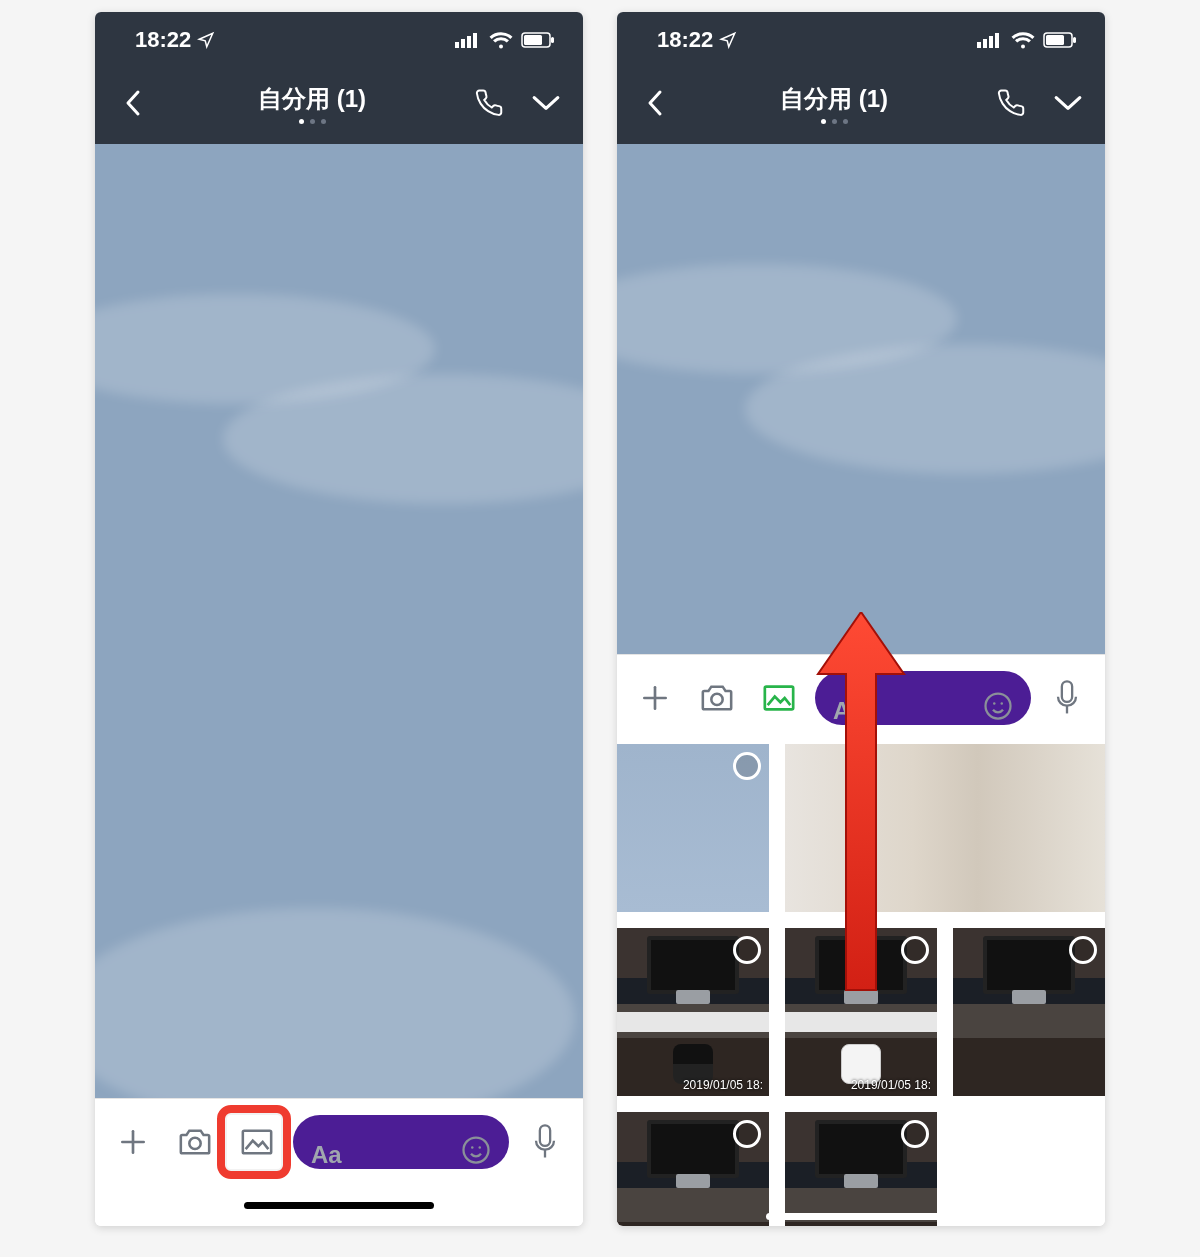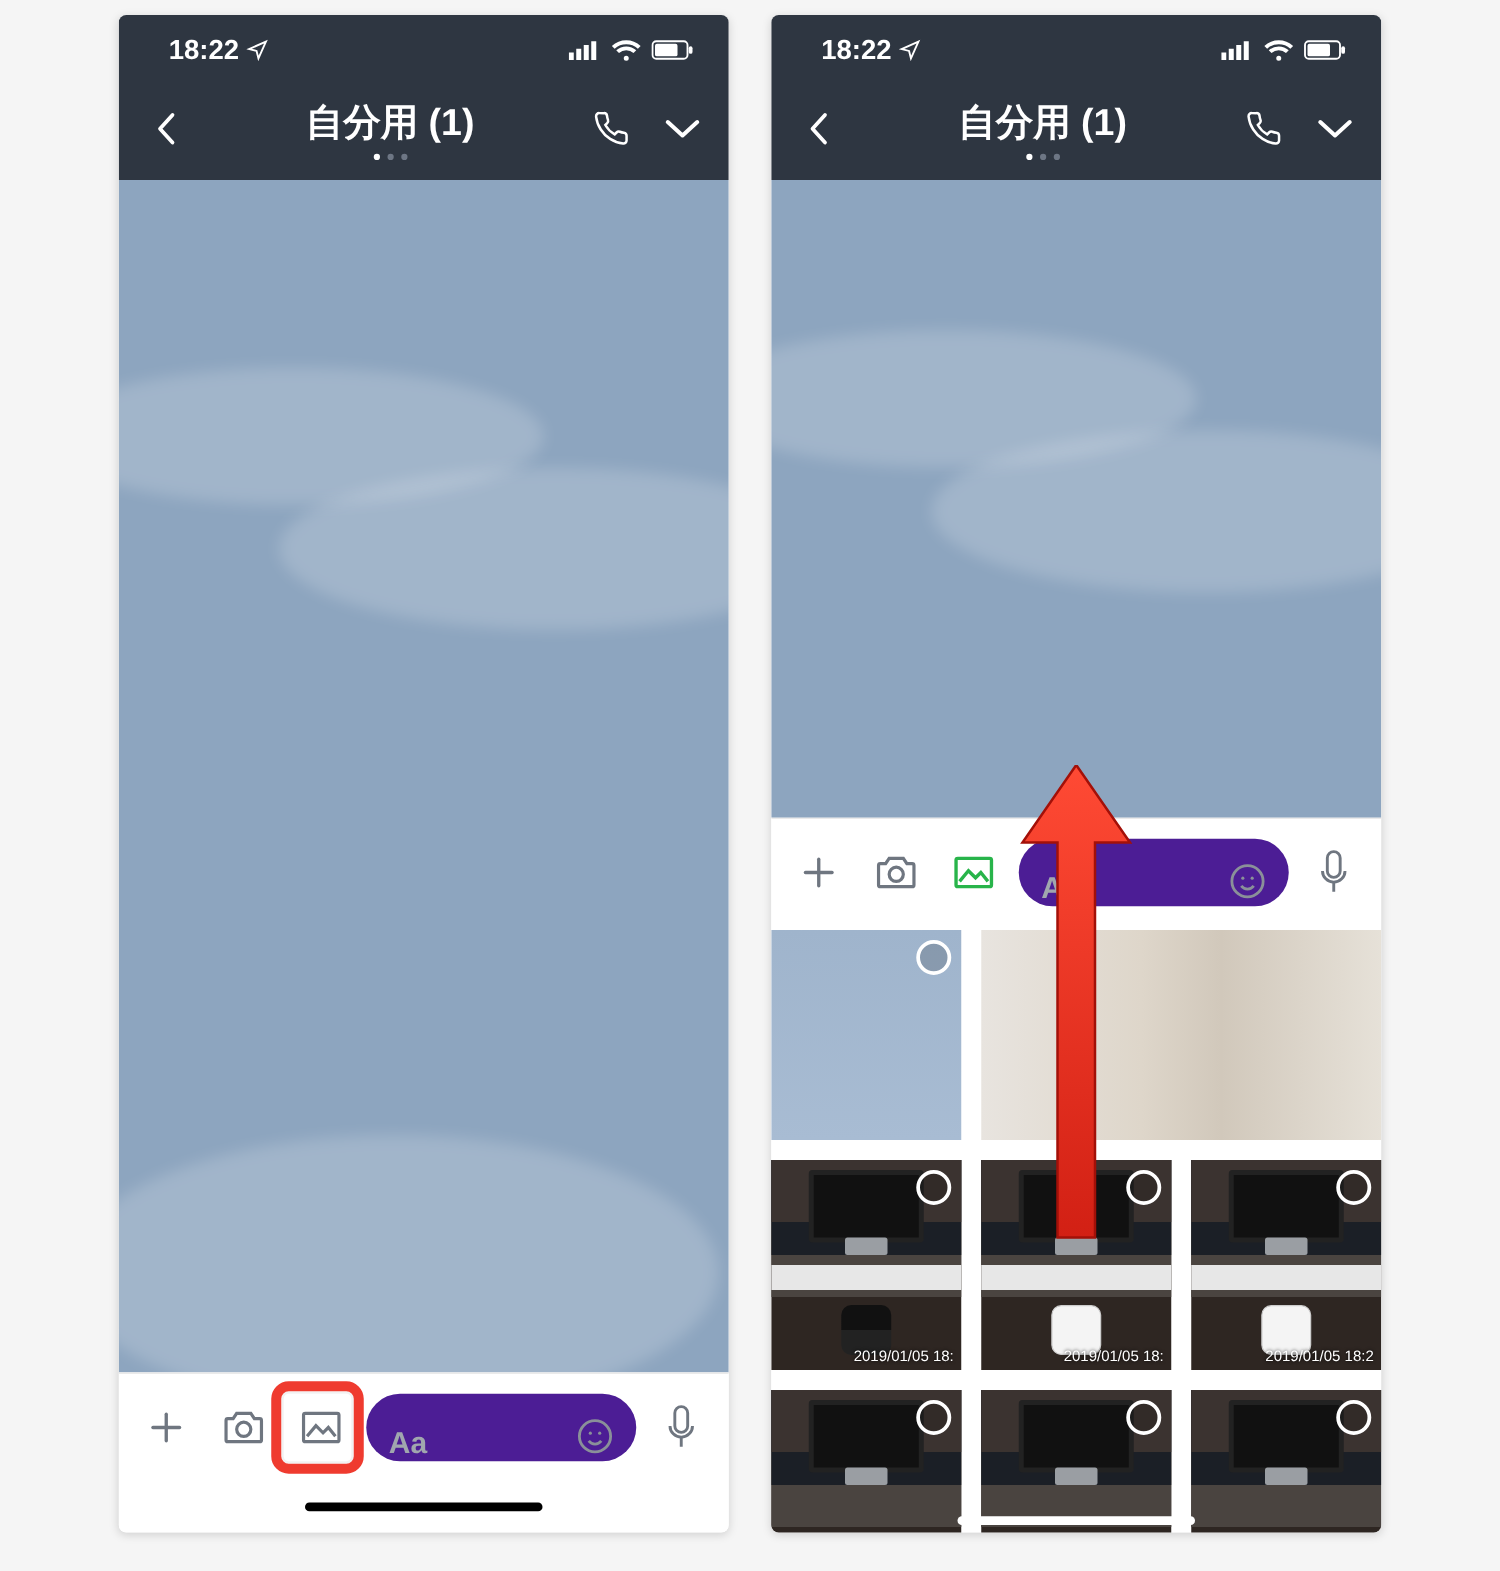--- a/index.html
+++ b/index.html
@@ -53,21 +53,21 @@
   .navheader .back { width:48px; display:flex; justify-content:center; }
   .navheader .title-wrap {
     flex:1;
     display:flex;
     flex-direction:column;
     align-items:center;
     justify-content:center;
     gap:4px;
   }
   .navheader .title {
-    font-size: 30px;
+    font-size: 24px;
     font-weight: 600;
   }
   .navheader .dots { display:flex; gap:6px; }
   .navheader .dots span {
     width:5px; height:5px; border-radius:50%;
     background:#6d7684;
   }
   .navheader .dots span.active { background:#fff; }
   .navheader .actions { display:flex; gap:10px; align-items:center; }
   .navheader .actions .iconbtn { width:46px; height:46px; display:flex; align-items:center; justify-content:center; }
@@ -467,27 +467,20 @@
           <div class="pod black"></div>
         <div class="sel"></div>
         <div class="ts">2019/01/05 18:</div>
       </div>
       <div class="thumb imac">
         <div class="monitor"></div>
           <div class="keyboard"></div>
           <div class="pod white"></div>
         <div class="sel"></div>
         <div class="ts">2019/01/05 18:</div>
-      </div>
-      <div class="thumb imac">
-        <div class="monitor"></div>
-          <div class="keyboard"></div>
-          <div class="pod open"></div>
-        <div class="sel"></div>
-        <div class="ts">2019/01/05 18:2</div>
       </div>
 
       <div class="thumb imac">
           <div class="monitor"></div>
           <div class="sel"></div>
         </div>
       <div class="thumb imac">
           <div class="monitor"></div>
           <div class="sel"></div>
         </div>

